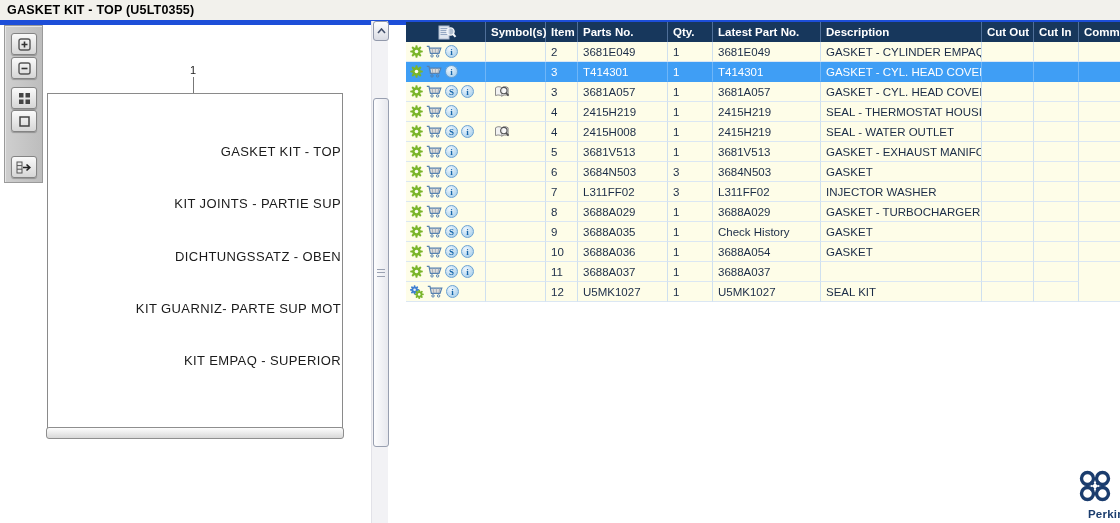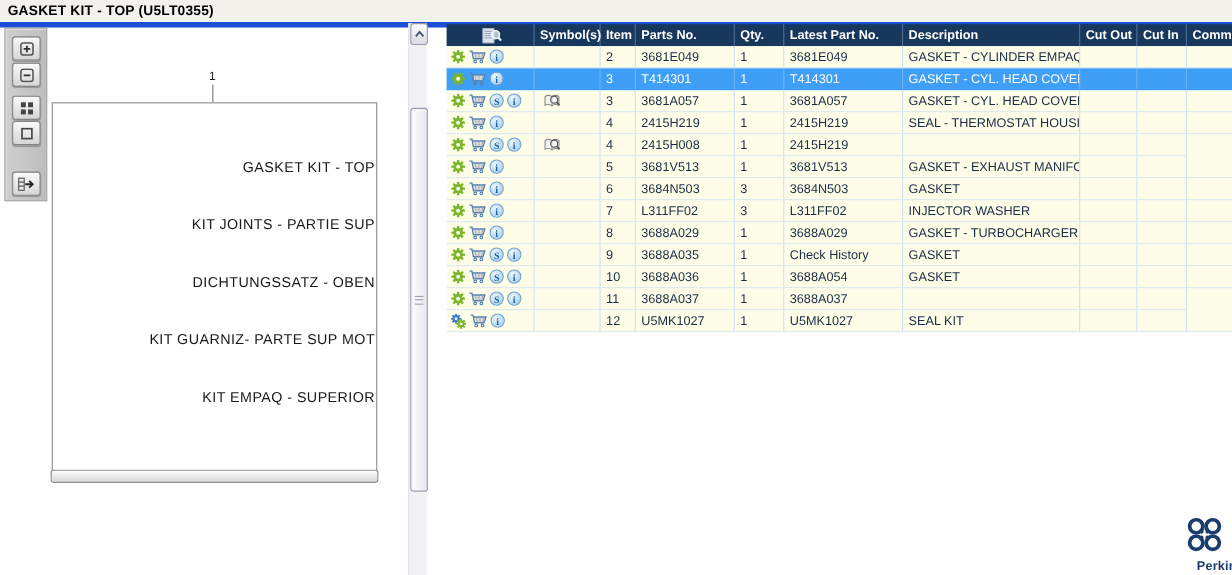--- a/index.html
+++ b/index.html
@@ -389,20 +389,21 @@
       <path d="M7.8 2.9 V11.2" stroke="#8a8a8a" stroke-width="0.8"></path>
       <circle cx="9.8" cy="5.6" r="3.2" fill="rgba(255,255,255,0.55)" stroke="#555" stroke-width="1.1"></circle>
       <path d="M12 7.9 L14.6 10.6" stroke="#555" stroke-width="1.6"></path>
             </svg>
           </span>
         </div>
         <div class="cell">4</div>
         <div class="cell">2415H008</div>
         <div class="cell">1</div>
         <div class="cell">2415H219</div>
+        <div class="cell">SEAL - WATER OUTLET</div>
         <div class="cell"></div>
         <div class="cell"></div>
         <div class="cell"></div>
       </div>
       <div class="trow">
         <div class="cell c-icons">
           <span class="icon">
             <svg width="13" height="13" viewBox="0 0 13 13">
       <g fill="#7ab52a">
         <rect x="5.45" y="0.2" width="2.1" height="12.6" rx="0.8"></rect>

